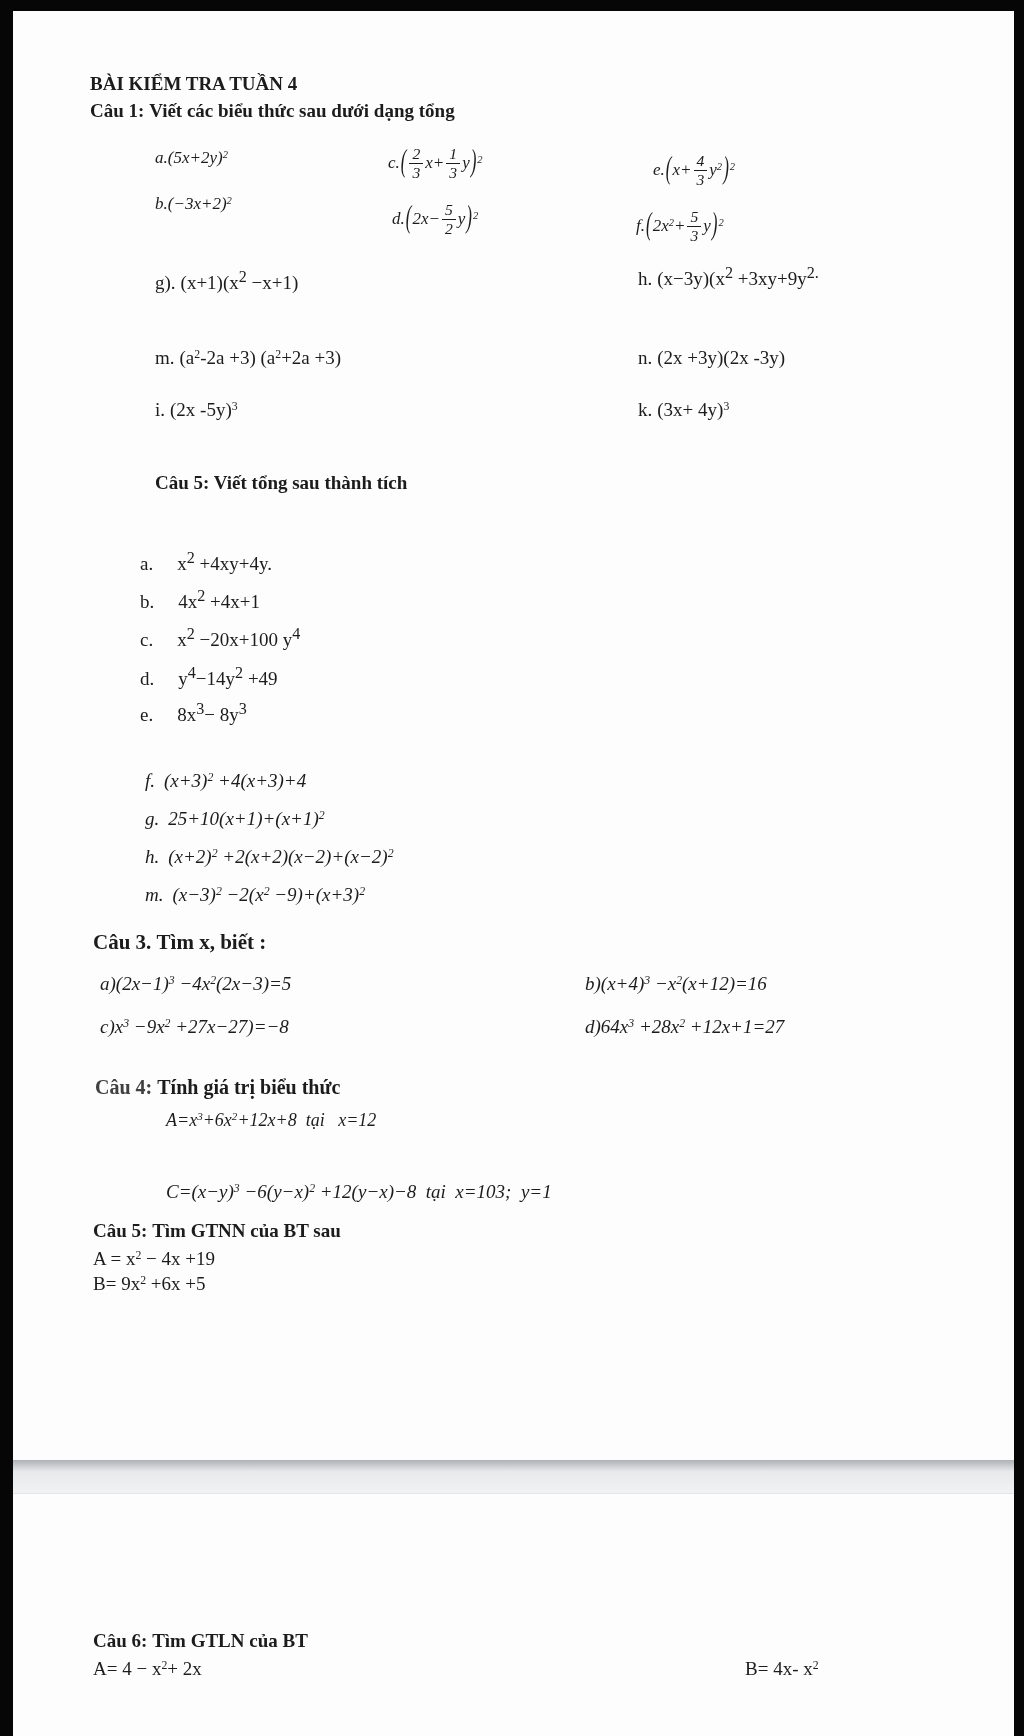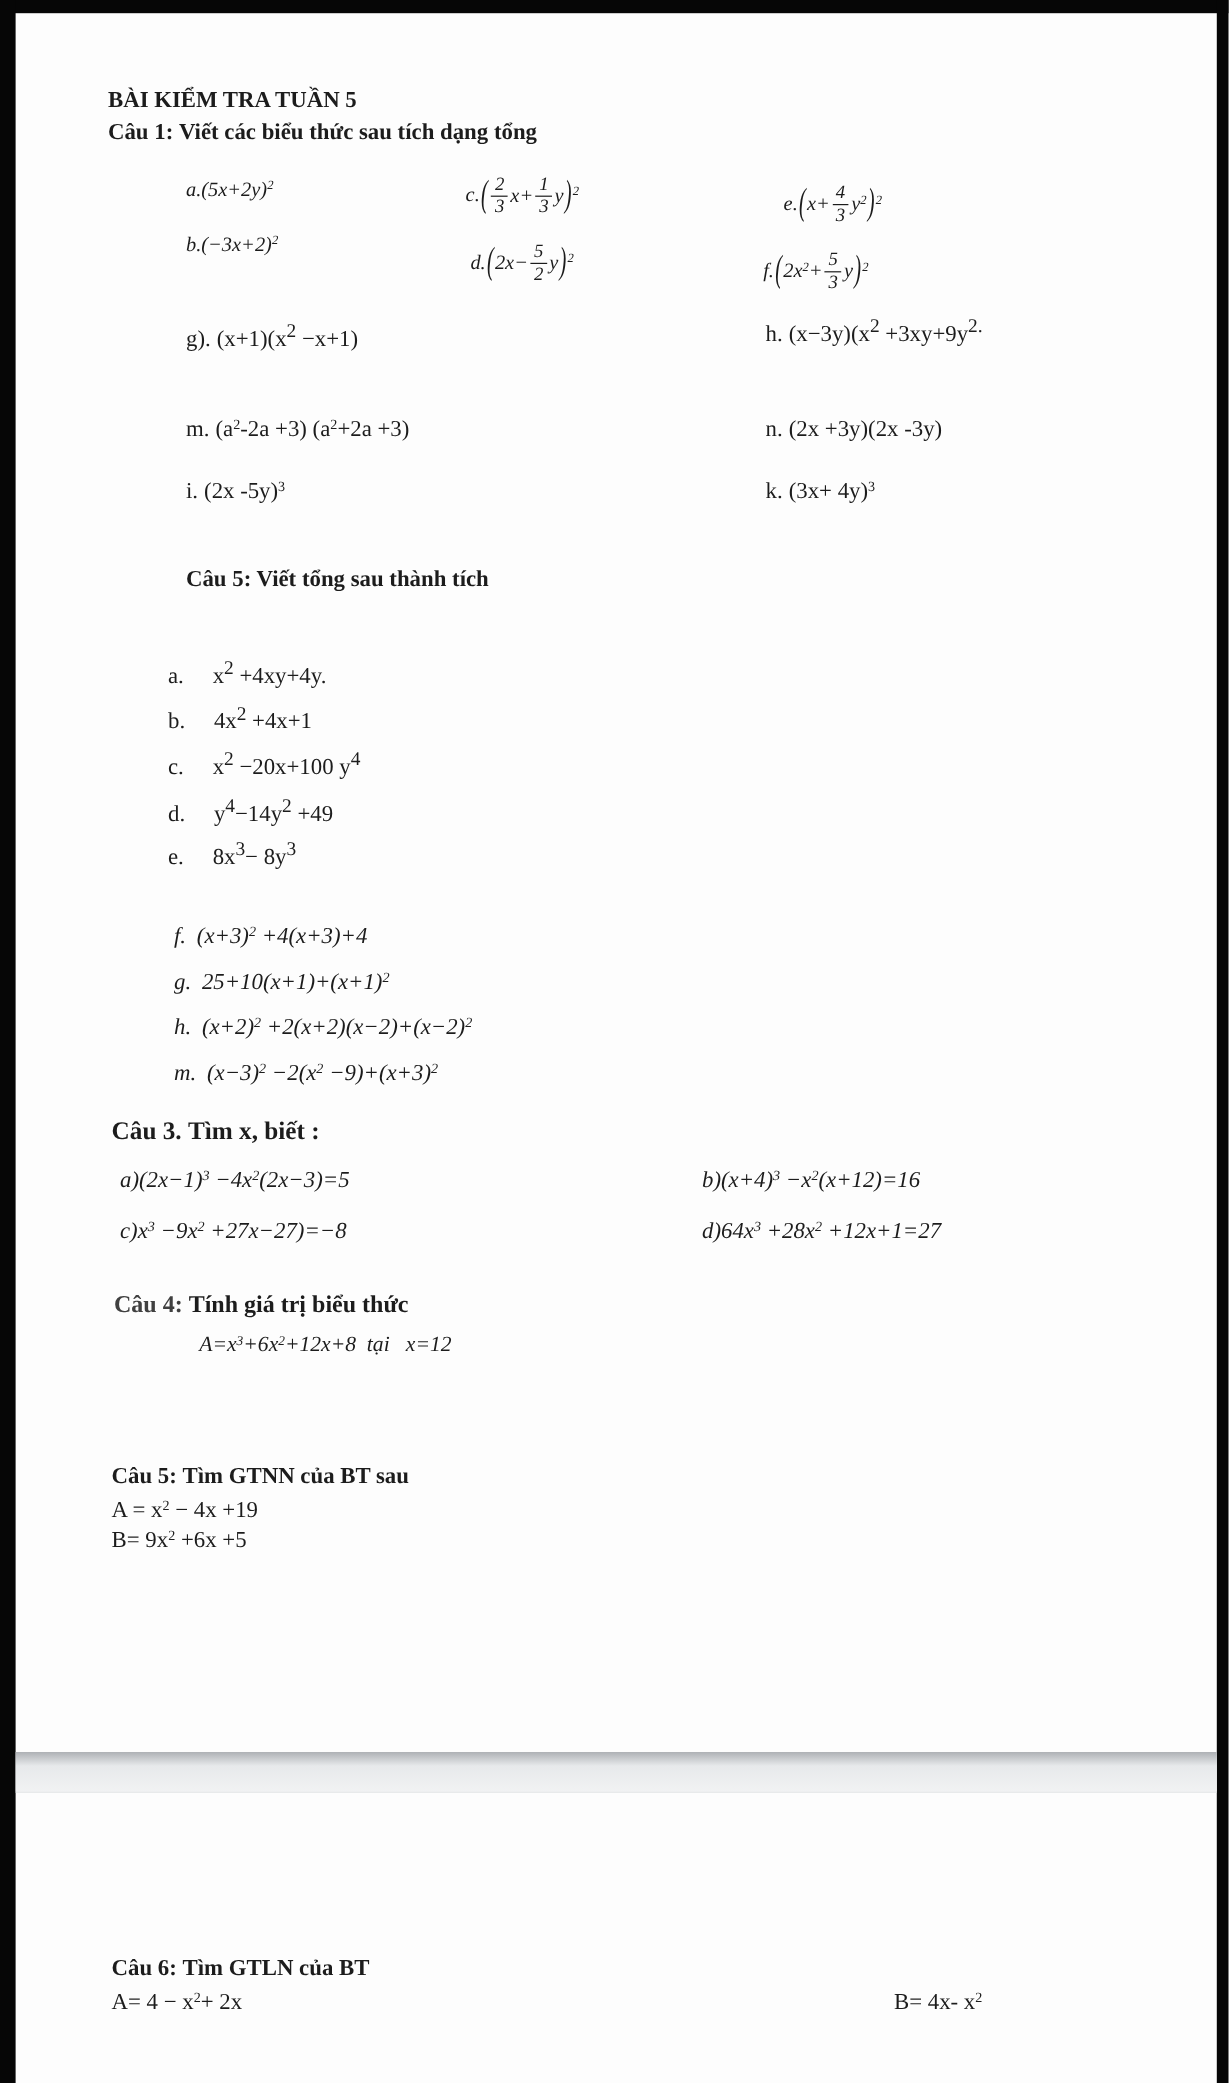--- a/index.html
+++ b/index.html
@@ -33,25 +33,25 @@
 </style>
 </head>
 <body>
 
 <div class="screen">
 
   <div class="abs bar-top"></div>
   <div class="abs bar-left"></div>
   <div class="abs bar-right"></div>
 
-  <div class="abs f19 b" style="left:90px;top:73px">BÀI KIỂM TRA TUẦN 5</div>
+  <div class="abs f19 b" style="left:90px;top:73px">BÀI KIỂM TRA TUẦN 4</div>
 
   <div class="abs f19" style="left:90px;top:100px">
     <span class="b">Câu 1:</span>
-    <span class="b">Viết các biểu thức sau tích dạng tổng</span>
+    <span class="b">Viết các biểu thức sau dưới dạng tổng</span>
   </div>
 
   <div class="abs f17 it" style="left:155px;top:148px"><span>a.</span><span>(5x+2y)<sup>2</sup></span></div>
   <div class="abs f17 it" style="left:155px;top:194px"><span>b.</span><span>(−3x+2)<sup>2</sup></span></div>
   <div class="abs f17 it" style="left:388px;top:146px"><span>c.</span><span><span class="bigp">(</span><span class="frac">
           <span class="num">2</span>
           <span class="den">3</span>
         </span>x+<span class="frac">
           <span class="num">1</span>
           <span class="den">3</span>
@@ -100,20 +100,21 @@
   <div class="abs f19 it sb" style="left:585px;top:973px"><span>b)(x+4)<sup>3</sup> −x<sup>2</sup>(x+12)=16</span></div>
   <div class="abs f19 it sb" style="left:100px;top:1016px"><span>c)x<sup>3</sup> −9x<sup>2</sup> +27x−27)=−8</span></div>
   <div class="abs f19 it sb" style="left:585px;top:1016px"><span>d)64x<sup>3</sup> +28x<sup>2</sup> +12x+1=27</span></div>
 
   <div class="abs f20" style="left:95px;top:1076px">
     <span class="b blue">Câu 4:</span>
     <span class="b">Tính giá trị biểu thức</span>
   </div>
 
   <div class="abs f18 it sb" style="left:166px;top:1110px"><span>A=x<sup>3</sup>+6x<sup>2</sup>+12x+8&nbsp;&nbsp;tại&nbsp;&nbsp;&nbsp;x=12</span></div>
+  <div class="abs f19 it sb" style="left:166px;top:1181px"><span>C=(x−y)<sup>3</sup> −6(y−x)<sup>2</sup> +12(y−x)−8&nbsp;&nbsp;tại&nbsp;&nbsp;x=103;&nbsp;&nbsp;y=1</span></div>
 
   <div class="abs f19" style="left:93px;top:1220px">
     <span class="b">Câu 5:</span>
     <span class="b">Tìm GTNN của BT sau</span>
   </div>
   <div class="abs f19" style="left:93px;top:1248px"><span>A = x<sup>2</sup> − 4x +19</span></div>
   <div class="abs f19" style="left:93px;top:1273px"><span>B=&nbsp;9x<sup>2</sup> +6x +5</span></div>
 
   <div class="abs page-gap"></div>
 

